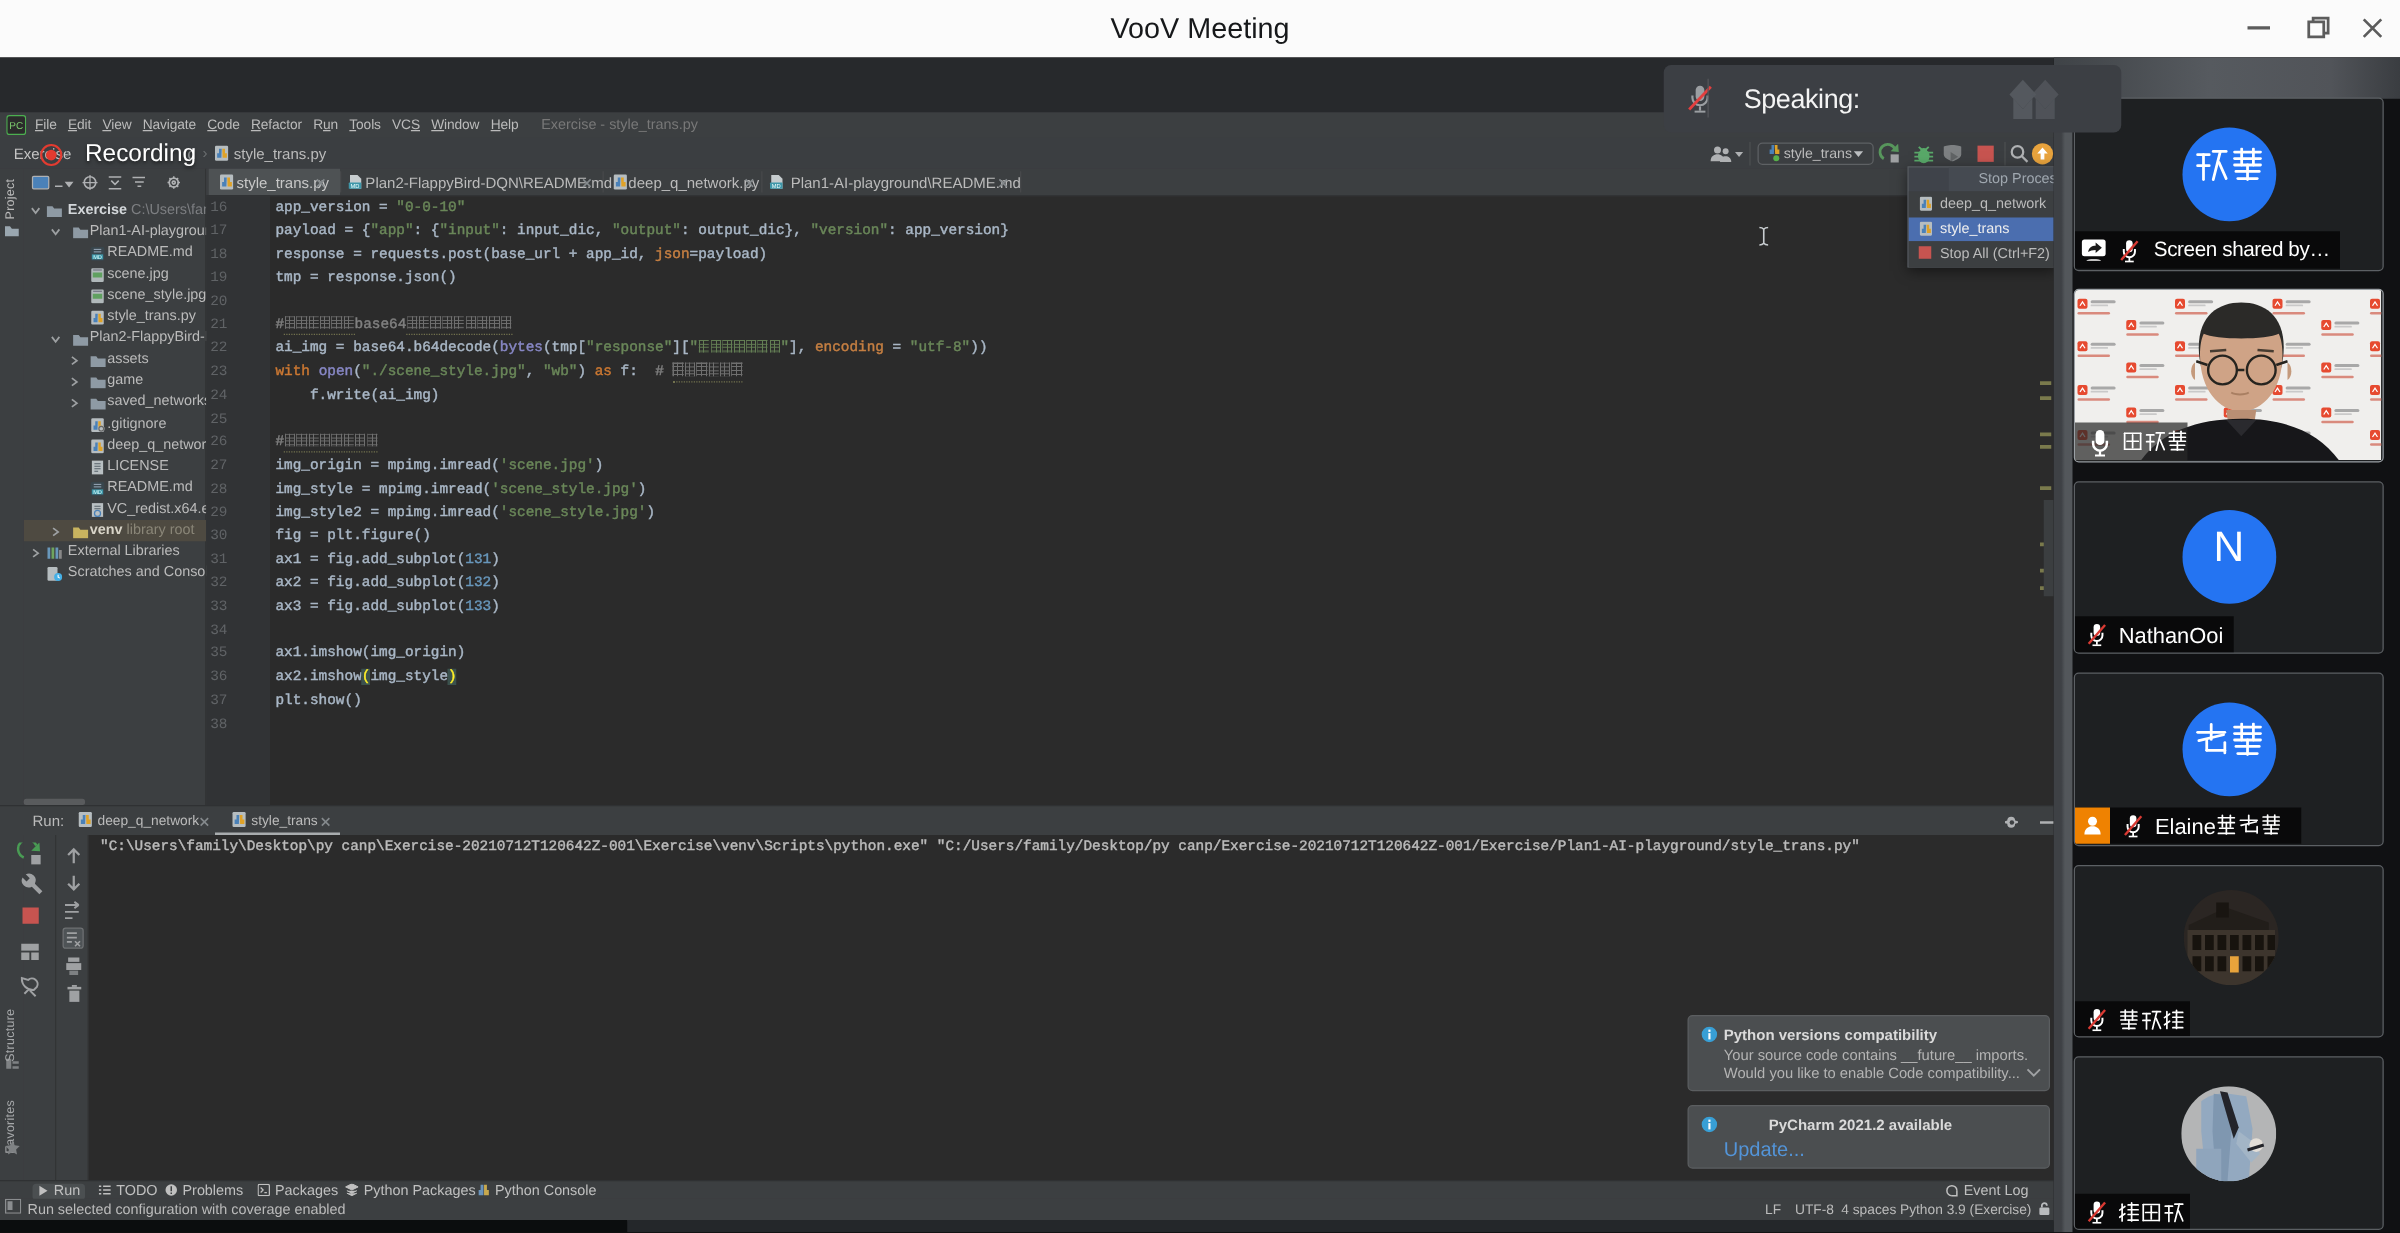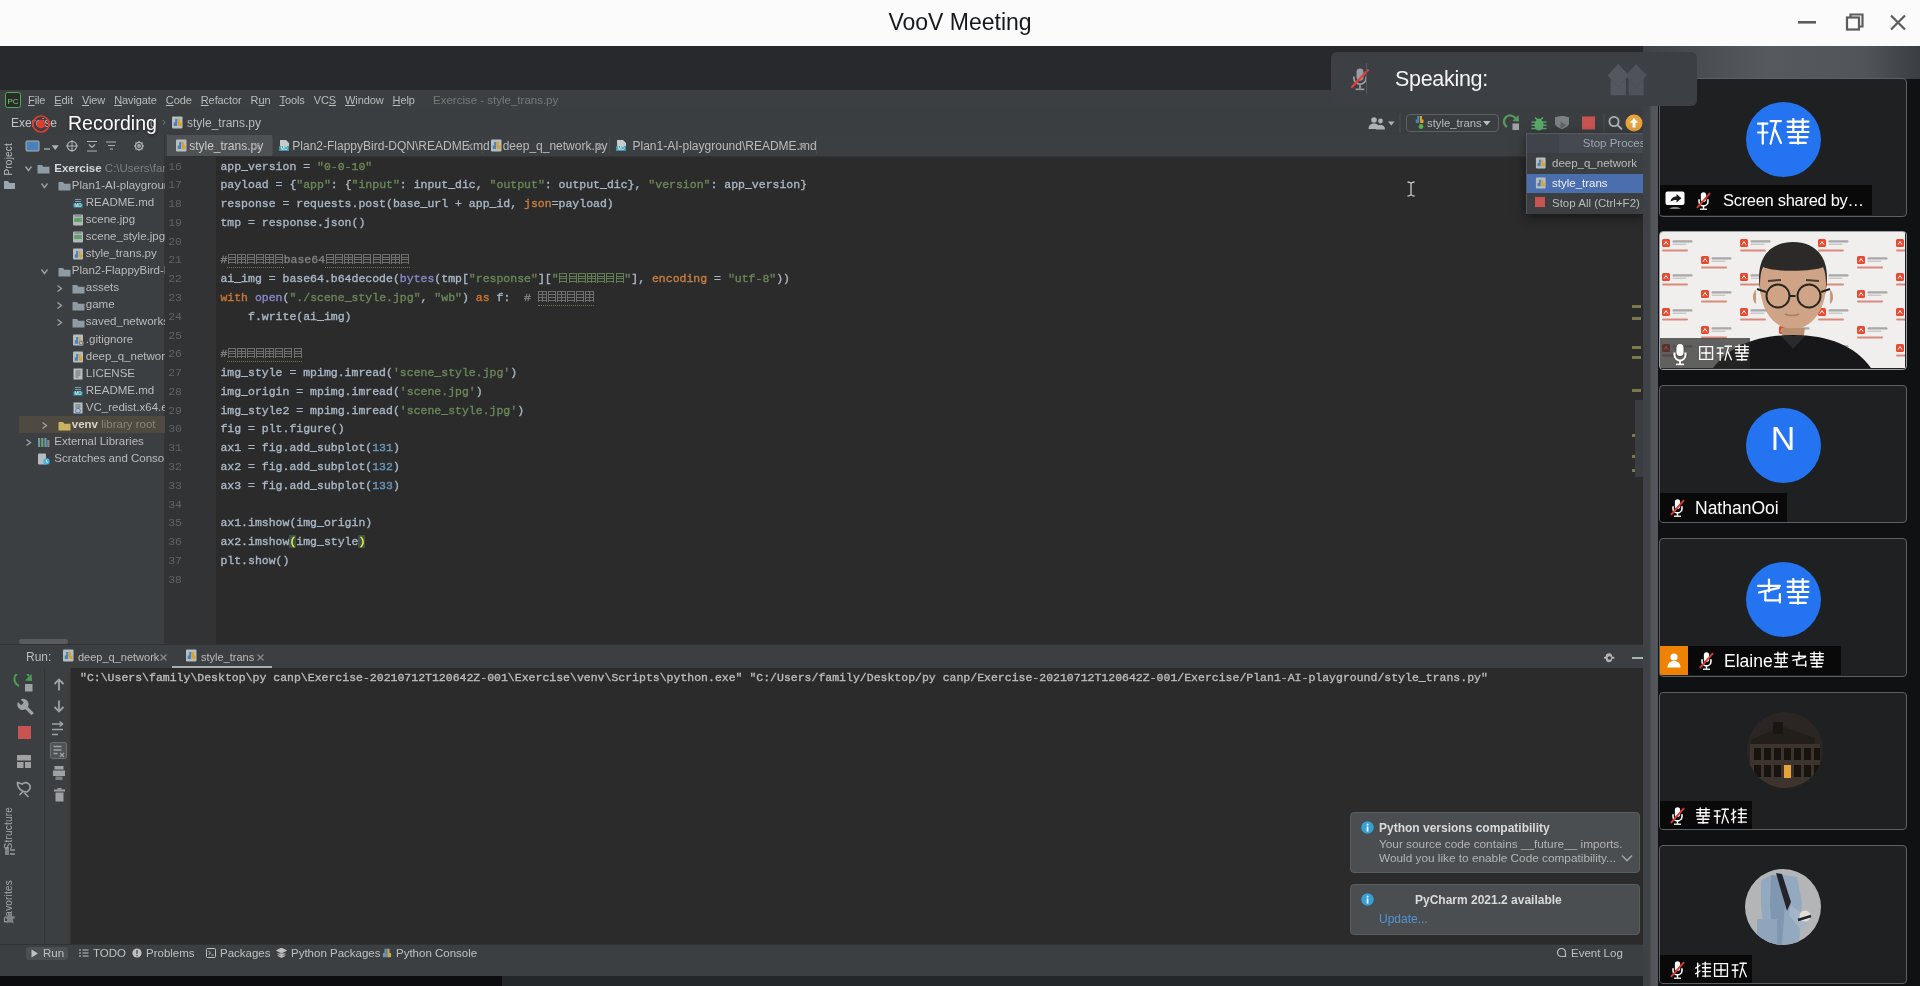--- a/index.html
+++ b/index.html
@@ -343,22 +343,22 @@
 <div class="codeline">payload = {<span class="c-str">"app"</span>: {<span class="c-str">"input"</span>: input_dic, <span class="c-str">"output"</span>: output_dic}, <span class="c-str">"version"</span>: app_version}&nbsp;</div>
 <div class="codeline">response = requests.post(base_url + app_id, <span class="c-arg">json</span>=payload)&nbsp;</div>
 <div class="codeline">tmp = response.json()&nbsp;</div>
 <div class="codeline">&nbsp;</div>
 <div class="codeline"><span class="c-com">#</span><span class="c-com cm"><i class="cn"></i><i class="cn"></i><i class="cn"></i><i class="cn"></i><i class="cn"></i><i class="cn"></i></span><span class="c-com">base64</span><span class="c-com cm"><i class="cn"></i><i class="cn"></i><i class="cn"></i><i class="cn"></i><i class="cn"></i><i class="cn"></i><i class="cn"></i><i class="cn"></i><i class="cn"></i></span>&nbsp;</div>
 <div class="codeline">ai_img = base64.b64decode(<span class="c-fn">bytes</span>(tmp[<span class="c-str">"response"</span>][<span class="c-str">"</span><span class="c-str"><i class="cn"></i><i class="cn"></i><i class="cn"></i><i class="cn"></i><i class="cn"></i><i class="cn"></i><i class="cn"></i></span><span class="c-str">"</span>], <span class="c-arg">encoding</span> = <span class="c-str">"utf-8"</span>))&nbsp;</div>
 <div class="codeline"><span class="c-kw">with</span> <span class="c-fn">open</span>(<span class="c-str">"./scene_style.jpg"</span>, <span class="c-str">"wb"</span>) <span class="c-kw">as</span> f:  <span class="c-com"># </span><span class="c-com cm"><i class="cn"></i><i class="cn"></i><i class="cn"></i><i class="cn"></i><i class="cn"></i><i class="cn"></i></span>&nbsp;</div>
 <div class="codeline">    f.write(ai_img)&nbsp;</div>
 <div class="codeline">&nbsp;</div>
 <div class="codeline"><span class="c-com">#</span><span class="c-com cm"><i class="cn"></i><i class="cn"></i><i class="cn"></i><i class="cn"></i><i class="cn"></i><i class="cn"></i><i class="cn"></i><i class="cn"></i></span>&nbsp;</div>
+<div class="codeline">img_origin = mpimg.imread(<span class="c-str">'scene.jpg'</span>)&nbsp;</div>
 <div class="codeline">img_style = mpimg.imread(<span class="c-str">'scene_style.jpg'</span>)&nbsp;</div>
-<div class="codeline">img_origin = mpimg.imread(<span class="c-str">'scene.jpg'</span>)&nbsp;</div>
 <div class="codeline">img_style2 = mpimg.imread(<span class="c-str">'scene_style.jpg'</span>)&nbsp;</div>
 <div class="codeline">fig = plt.figure()&nbsp;</div>
 <div class="codeline">ax1 = fig.add_subplot(<span class="c-num">131</span>)&nbsp;</div>
 <div class="codeline">ax2 = fig.add_subplot(<span class="c-num">132</span>)&nbsp;</div>
 <div class="codeline">ax3 = fig.add_subplot(<span class="c-num">133</span>)&nbsp;</div>
 <div class="codeline">&nbsp;</div>
 <div class="codeline">ax1.imshow(img_origin)&nbsp;</div>
 <div class="codeline">ax2.imshow<span class="hl">(</span>img_style<span class="hl">)</span>&nbsp;</div>
 <div class="codeline">plt.show()&nbsp;</div>
 <div class="codeline">&nbsp;</div>
@@ -475,20 +475,35 @@
           </svg><span style="vertical-align:1.5px;margin-left:4px">Python Packages</span></div>
         <div class="abs" style="left:378px;top:1.5px;height:13px;padding:0 4px;color:#c0c0c0;"><svg width="10" height="10" viewBox="0 0 13 13">
             <path d="M6.2 1 h-3 v5.5 h-2 v5.5 h5" fill="#6a93bb"></path>
             <path d="M6.8 1 h3 v5.5 h2 v5.5 h-5" fill="#c8a84e"></path>
           </svg><span style="vertical-align:1.5px;margin-left:4px">Python Console</span></div>
         <div class="abs" style="left:1556px;top:1.5px;color:#c0c0c0;"><svg width="11" height="11" viewBox="0 0 11 11">
             <path d="M9.5 5.5 a4 4 0 1 0 -4 4" stroke="#c0c0c0" fill="none" stroke-width="1.2"></path>
             <path d="M9.5 5.5 l0 4 -4 0" stroke="#c0c0c0" fill="none" stroke-width="1.2"></path>
           </svg><span style="vertical-align:1.5px;margin-left:4px">Event Log</span></div>
     </div>
+    <div class="abs" style="left:0;top:869px;width:1643px;height:18px;background:#3c3f41;">
+      <svg class="abs" style="left:4px;top:0px" width="13" height="12">
+          <rect x="0.5" y="0.5" width="12" height="11" fill="none" stroke="#8a8d8f"></rect>
+          <rect x="2" y="2" width="4" height="7" fill="#8a8d8f"></rect>
+        </svg>
+      <div class="abs" style="left:22px;top:2.5px;font-size:11.5px;color:#bbb;">Run selected configuration with coverage enabled</div>
+      <div class="abs" style="left:1412px;top:3px;font-size:11px;color:#bbb;">LF</div>
+      <div class="abs" style="left:1436px;top:3px;font-size:11px;color:#bbb;">UTF-8</div>
+      <div class="abs" style="left:1473px;top:3px;font-size:11px;color:#bbb;">4 spaces</div>
+      <div class="abs" style="left:1520px;top:3px;font-size:11px;color:#bbb;">Python 3.9 (Exercise)</div>
+      <svg class="abs" style="left:1630px;top:2px" width="11" height="12" viewBox="0 0 11 12">
+          <rect x="1.5" y="5" width="8" height="6" rx="1" fill="#b8bbbd"></rect>
+          <path d="M3.5 5 v-1.5 a2 2 0 0 1 4 0" stroke="#b8bbbd" stroke-width="1.4" fill="none"></path>
+        </svg>
+    </div>
   </div>
 
   <div class="abs" style="left:1350px;top:812px;width:290px;height:61px;background:#4b4e50;border:1px solid #5b5e60;border-radius:4px;box-sizing:border-box;">
     <svg class="abs" style="left:10px;top:8px" width="13" height="13">
         <circle cx="6.5" cy="6.5" r="6.2" fill="#389fd6"></circle>
         <rect x="5.7" y="5.5" width="1.7" height="5" fill="#fff"></rect>
         <rect x="5.7" y="2.7" width="1.7" height="1.8" fill="#fff"></rect>
       </svg>
     <div class="abs" style="left:28px;top:8px;font-size:12px;font-weight:bold;color:#dadada;">Python versions compatibility</div>
     <div class="abs" style="left:28px;top:25px;font-size:11.8px;color:#b4b4b4;line-height:13.5px;">Your source code contains __future__ imports.<br>Would you like to enable Code compatibility...</div>
@@ -496,21 +511,21 @@
         <path d="M1 1.5 l5 5 5 -5" stroke="#9fa1a3" stroke-width="1.6" fill="none"></path>
       </svg>
   </div>
   <div class="abs" style="left:1350px;top:884px;width:290px;height:51px;background:#4b4e50;border:1px solid #5b5e60;border-radius:4px;box-sizing:border-box;">
     <svg class="abs" style="left:10px;top:8px" width="13" height="13">
         <circle cx="6.5" cy="6.5" r="6.2" fill="#389fd6"></circle>
         <rect x="5.7" y="5.5" width="1.7" height="5" fill="#fff"></rect>
         <rect x="5.7" y="2.7" width="1.7" height="1.8" fill="#fff"></rect>
       </svg>
     <div class="abs" style="left:28px;top:8px;font-size:12px;font-weight:bold;color:#dadada;padding-left:36px;">PyCharm 2021.2 available</div>
-    <div class="abs" style="left:28px;top:27px;font-size:12px;color:#5394d8;text-align:right;">Update...</div>
+    <div class="abs" style="left:28px;top:27px;font-size:16px;color:#5394d8;text-align:right;">Update...</div>
   </div>
 
   <div class="abs" style="left:1526px;top:133px;width:118px;height:81px;background:#3f434a;border:1px solid #565a5e;box-sizing:border-box;font-size:11.5px;box-shadow:0 3px 10px rgba(0,0,0,.5);">
     <div class="abs" style="left:0;top:0;width:100%;height:19px;background:#454a51;color:#9fa7af;text-align:center;margin-left:32px;"><span style="position:relative;top:3px">Stop Process</span></div>
     <div class="abs" style="left:0;top:19px;width:100%;height:21px;background:#3c3f41;">
         <svg class="abs" style="left:8px;top:3.5px" width="12" height="12" viewBox="0 0 13 13">
           <rect x="1" y="0.5" width="10.5" height="12" rx="1" fill="#b6bdc0"></rect>
           <path d="M6.4 3 h-2.2 v3.5 h-1.5 v3.6 h3.4" fill="#4a81b8"></path>
           <path d="M6.8 3 h2.2 v3.5 h1.5 v3.6 h-3.4" fill="#dfa227"></path>
         </svg>

